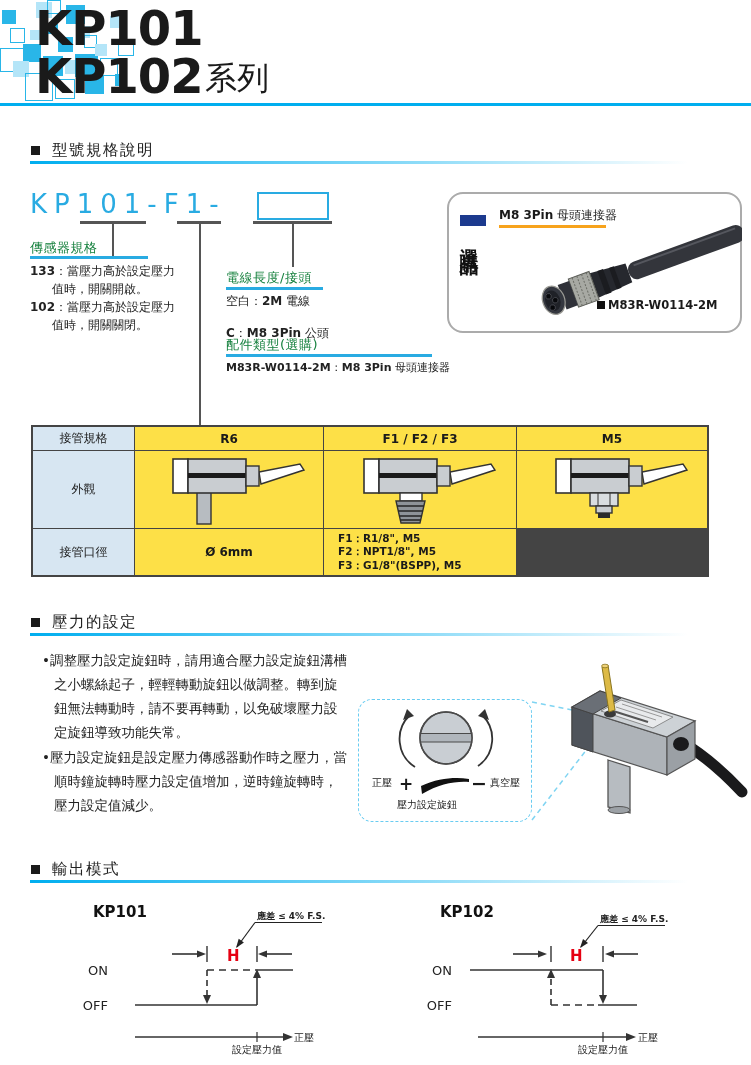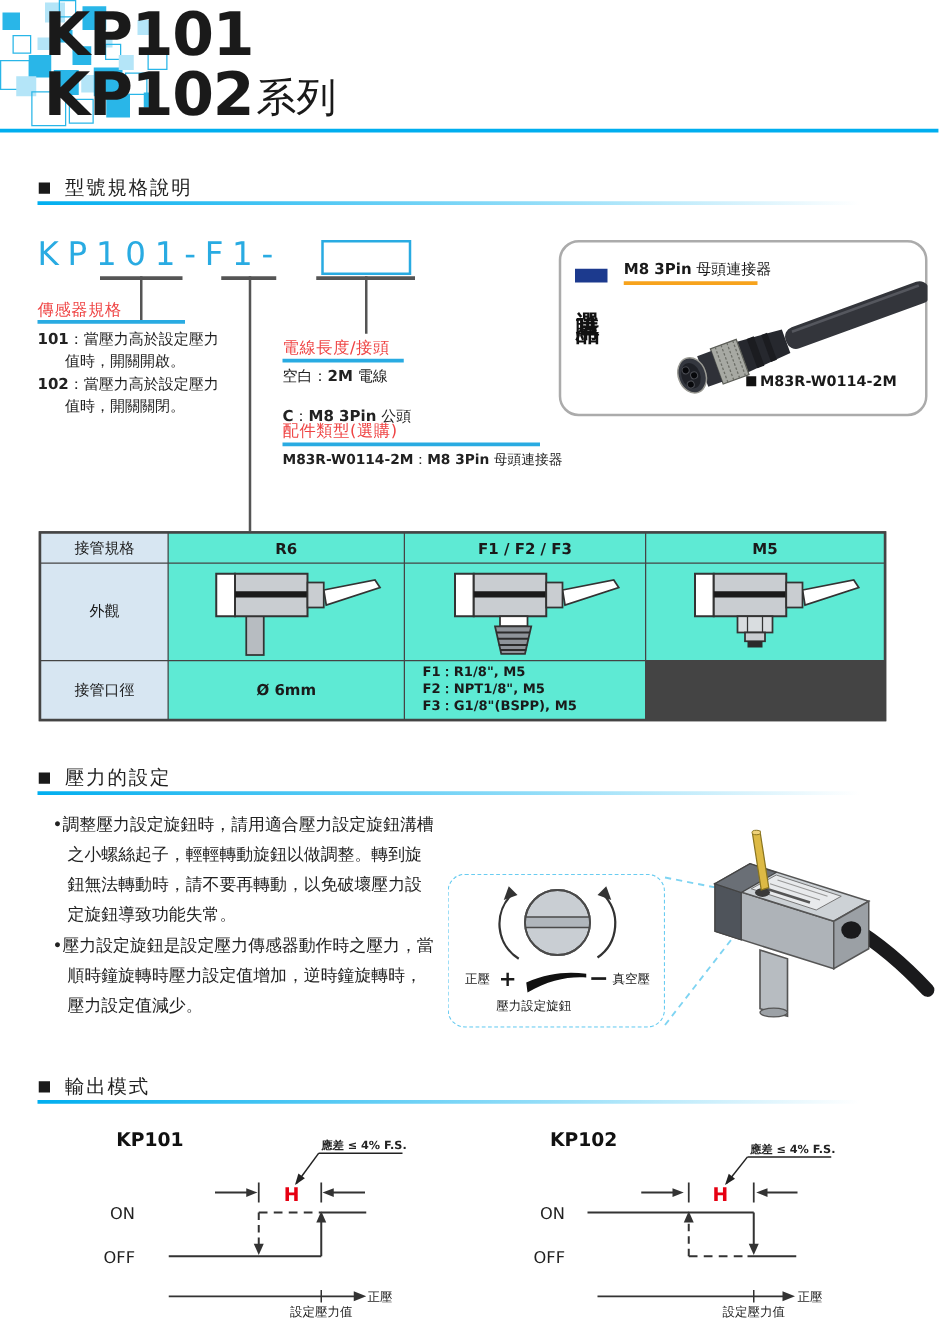--- a/index.html
+++ b/index.html
@@ -9,27 +9,27 @@
   .sq-f{position:absolute;background:#29B6E8}
   .sq-l{position:absolute;background:#B4E5F8}
   .sq-o{position:absolute;border:1.5px solid #29B6E8;background:transparent}
   .sec-bullet{position:absolute;width:9px;height:9px;background:#1a1a1a}
   .sec-title{position:absolute;font-size:15.5px;letter-spacing:1.5px;color:#222}
   .grad-ul{position:absolute;height:3px;
            background:linear-gradient(to right,#00AEEF,#8FDCF8 55%,rgba(255,255,255,0) 92%)}
   .cy-ul{position:absolute;height:2.5px;background:#29ABE2}
   .dk-ul{position:absolute;height:3px;background:#555}
   .vline{position:absolute;width:1.5px;background:#555}
-  .mini-title{position:absolute;font-size:13px;color:#ef4444;letter-spacing:.5px}
+  .mini-title{position:absolute;font-size:13px;color:#15803d;letter-spacing:.5px}
   .body-txt{position:absolute;font-size:12px;color:#222}
   .b{font-weight:bold}
   .tbl{position:absolute;left:31px;top:425px;display:grid;
        grid-template-columns:101px 188px 192px 190px;grid-template-rows:23px 77px 46px;
        gap:1px;background:#444;border:2px solid #444}
-  .cell{background:#5eead4;display:flex;align-items:center;justify-content:center;font-size:12px}
+  .cell{background:#fde047;display:flex;align-items:center;justify-content:center;font-size:12px}
   .cell.lab{background:#D7E6F2}
   .cell.hdr{font-weight:bold}
   .ports-f{display:block;text-align:left;padding-left:14px;font-size:10.5px;font-weight:bold;line-height:13.5px;
            display:flex;flex-direction:column;justify-content:center;align-items:flex-start}
   .dash-box{position:absolute;left:358px;top:699px;width:174px;height:123px;
             border:1.5px dashed #69CCF1;border-radius:14px;box-sizing:border-box}
   .opt-box{position:absolute;left:447px;top:192px;width:295px;height:141px;
            border:2px solid #ABABAB;border-radius:16px;box-sizing:border-box;background:#fff}
   .vert-cjk{writing-mode:vertical-rl;text-orientation:upright;
             font-family:"DejaVu Serif","Liberation Serif",serif;font-weight:bold;
@@ -84,21 +84,21 @@
   <div class="dk-ul" style="left:80px;top:221px;width:66px"></div>
   <div class="dk-ul" style="left:177px;top:221px;width:44px"></div>
   <div class="dk-ul" style="left:253px;top:221px;width:79px"></div>
   <div class="vline" style="left:112px;top:221px;height:36px"></div>
   <div class="vline" style="left:199px;top:221px;height:204px"></div>
   <div class="vline" style="left:292px;top:221px;height:46px"></div>
 
   <div class="mini-title" style="left:30px;top:239px">傳感器規格</div>
   <div class="cy-ul" style="left:30px;top:256px;width:118px"></div>
   <div class="body-txt" style="left:30px;top:263px">
-    <span class="b">101</span><span>：</span><span>當壓力高於設定壓力</span>
+    <span class="b">133</span><span>：</span><span>當壓力高於設定壓力</span>
   </div>
   <div class="body-txt" style="left:52px;top:281px">值時，開關開啟。</div>
   <div class="body-txt" style="left:30px;top:299px">
     <span class="b">102</span><span>：</span><span>當壓力高於設定壓力</span>
   </div>
   <div class="body-txt" style="left:52px;top:317px">值時，開關關閉。</div>
 
   <div class="mini-title" style="left:226px;top:269px">電線長度/接頭</div>
   <div class="cy-ul" style="left:226px;top:287px;width:97px"></div>
   <div class="body-txt" style="left:226px;top:293px">

